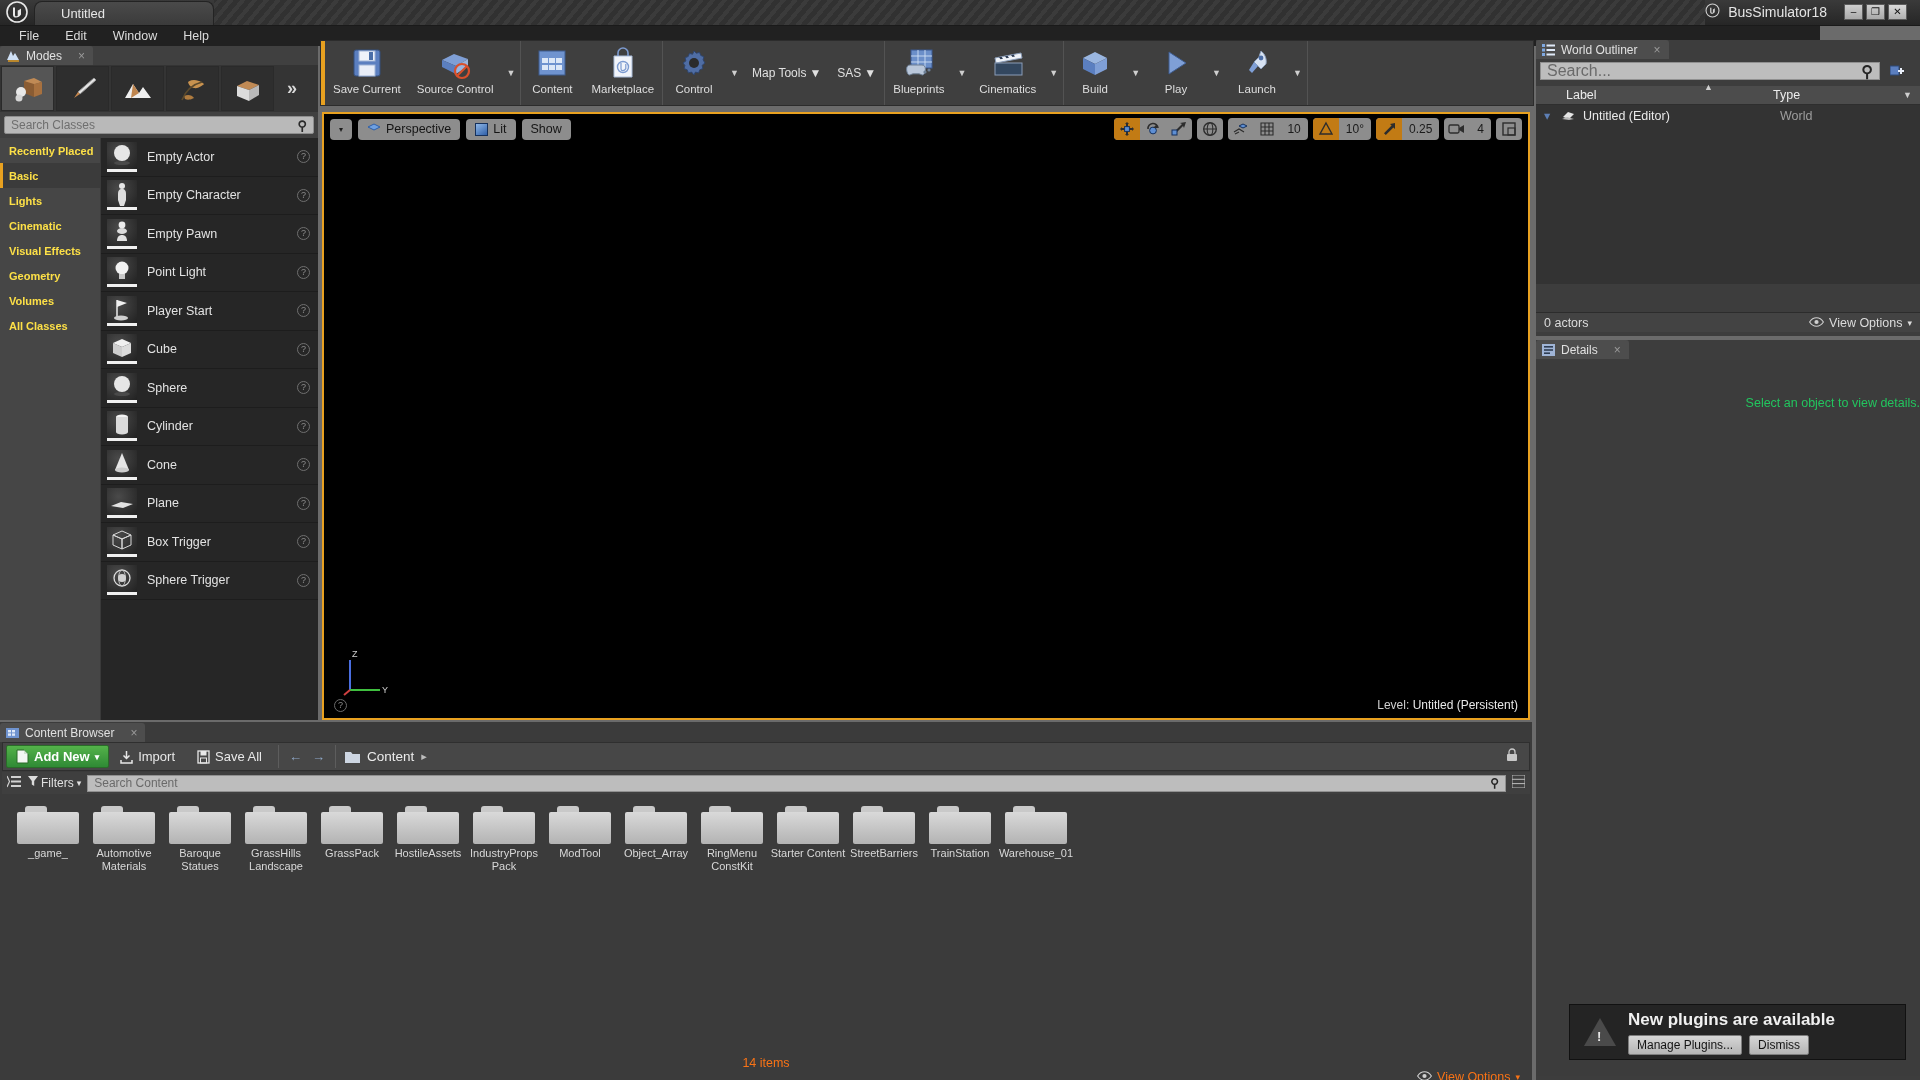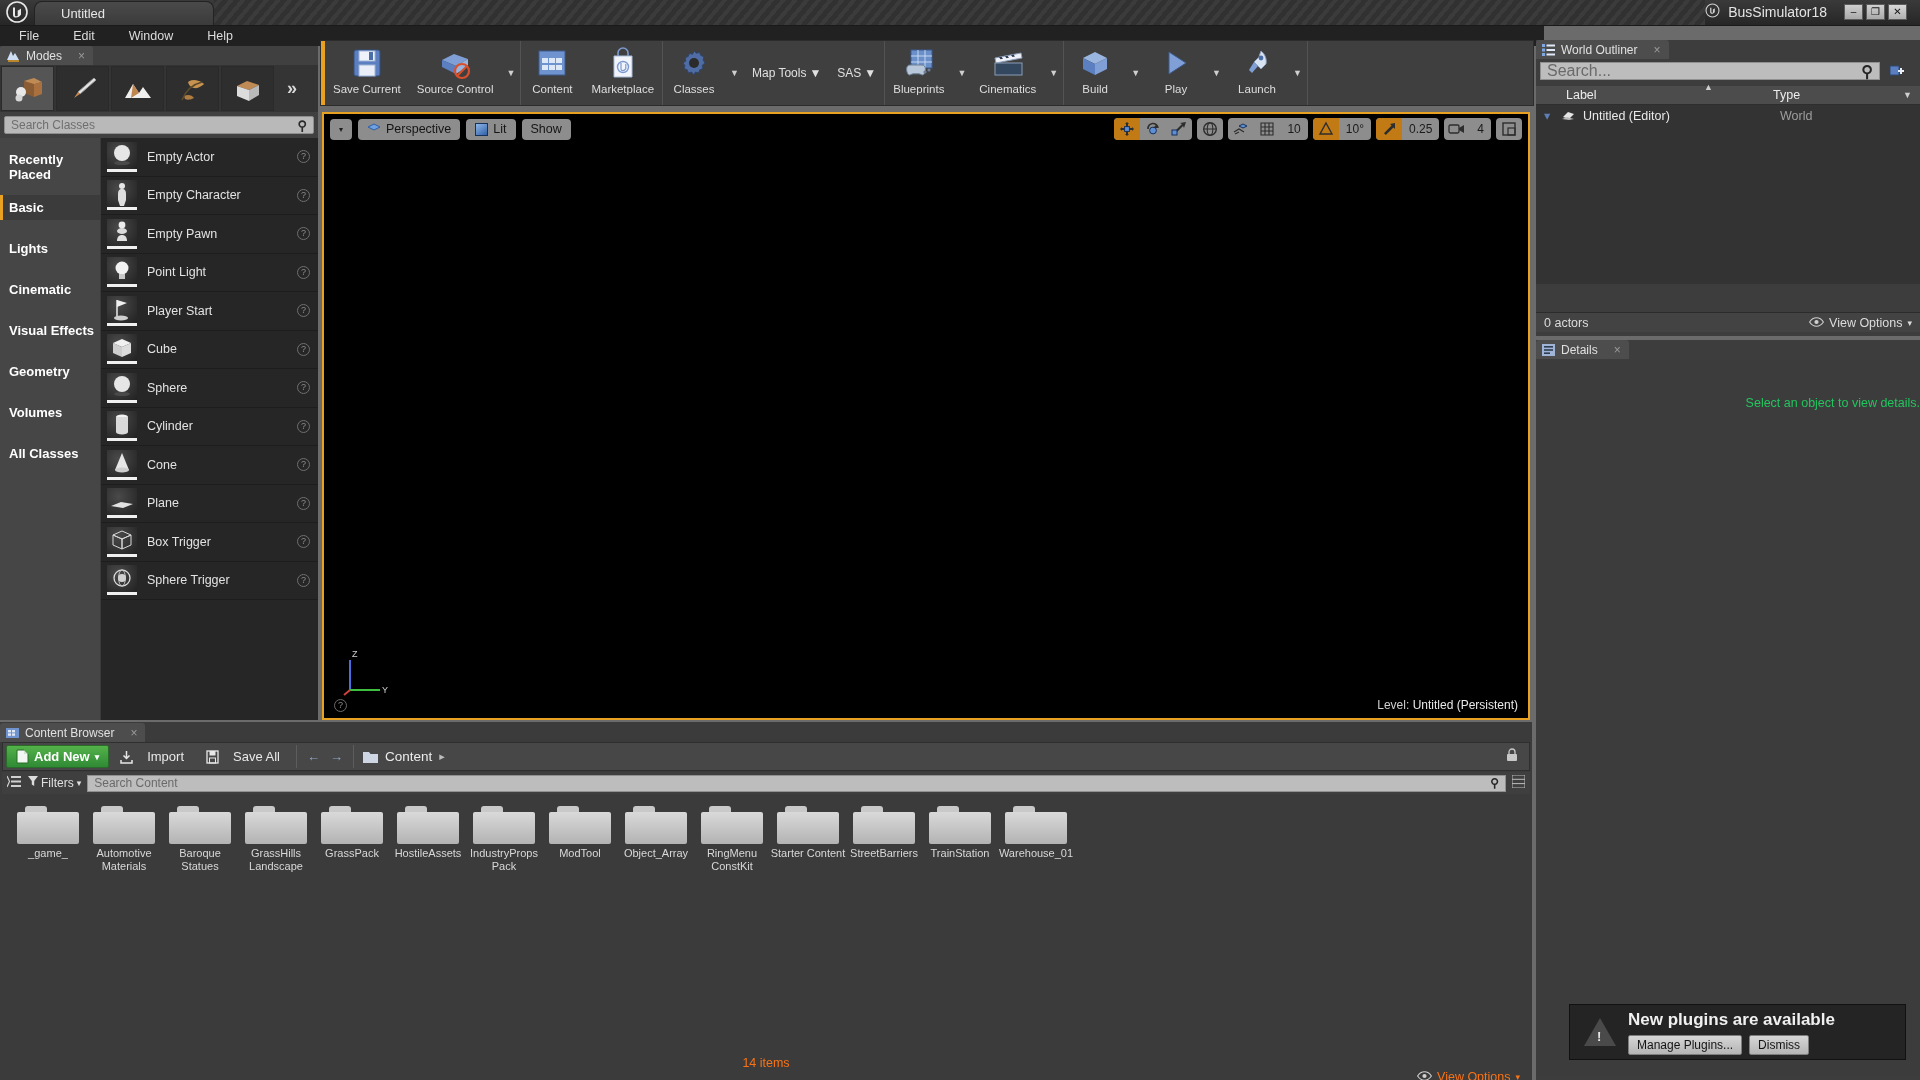--- a/index.html
+++ b/index.html
@@ -42,22 +42,22 @@
   .title-ue-small{ color:#cfcfcf; font-size:13px; font-family:"Liberation Serif",serif; padding-right:2px;}
   .winbtn{
     width:19px; height:16px; margin-left:3px; border:1px solid #5c5c5c;
     background:linear-gradient(180deg,#cfcfcf,#a9a9a9);
     color:#151515; font-size:10px; line-height:14px; text-align:center;
   }
   .winbtn.close{ background:linear-gradient(180deg,#d8d8d8,#b0b0b0); }
 
   
   .menubar{
-    position:absolute; left:0; top:26px; width:1544px; height:20px;
-    background:#212121; display:flex; align-items:center; padding-left:8px; gap:12px;
+    position:absolute; left:0; top:26px; width:1820px; height:20px;
+    background:#212121; display:flex; align-items:center; padding-left:8px; gap:4px;
   }
   .menubar .mi{ padding:2px 11px; color:#dcdcdc; font-size:12.5px; }
 
   
   .modes-panel{ position:absolute; left:0; top:46px; width:318px; height:674px; background:#404040; }
   .paneltab{
     height:19px; display:inline-flex; align-items:center; gap:6px;
     padding:0 8px 0 6px; background:#4d4d4d; color:#e0e0e0; font-size:12px;
     border-radius:3px 3px 0 0;
   }
@@ -75,21 +75,21 @@
   .mode-more{ width:34px; height:45px; display:flex; align-items:center; justify-content:center;
     color:#d8d8d8; font-size:18px; font-weight:bold; }
   .search-classes{
     position:absolute; left:4px; top:70px; width:310px; height:18px;
     background:#b9b9b9; border:1px solid #8e8e8e; border-radius:2px;
     display:flex; align-items:center; padding:0 6px; color:#6f6f6f; font-size:12px;
   }
   .search-classes .mag{ margin-left:auto; color:#2a2a2a; font-size:13px; font-weight:bold; }
   .cat-list{ position:absolute; left:0; top:92px; width:100px; height:582px; background:#464646; }
   .cat{ height:25px; display:flex; align-items:center; padding-left:9px;
-        font-size:13px; font-weight:bold; color:#ffffff;margin-top:16px; }
+        font-size:11px; font-weight:bold; color:#fde047; }
   .cat.active{ background:#3b3b3b; border-left:3px solid #e8a120; padding-left:6px; }
   .placelist{ position:absolute; left:100px; top:92px; width:218px; height:582px; background:#262626;
               border-left:1px solid #3a3a3a; overflow:hidden;}
   .place-item{ height:38.5px; display:flex; align-items:center; padding:0 8px 0 6px; gap:10px;
                border-bottom:1px solid #1d1d1d; }
   .place-thumb{ width:30px; height:30px; border-bottom:3px solid #f0f0f0;
                 background:radial-gradient(circle at 38% 32%,#4a4a4a,#212121);
                 display:flex;align-items:center;justify-content:center; }
   .place-label{ font-size:12.5px; color:#e2e2e2; }
   .place-help{ margin-left:auto; width:13px;height:13px;border-radius:50%;
@@ -145,21 +145,21 @@
   .cb-toolrow{
     position:absolute; left:2px; top:20px; width:1528px; height:29px;
     background:#474747; display:flex; align-items:center; gap:0; padding:0 3px;
     border:1px solid #2f2f2f;
   }
   .addnew{
     height:23px; background:linear-gradient(180deg,#54b24a,#2f8a35); color:#fff;
     display:flex;align-items:center;gap:5px;padding:0 9px;font-weight:bold;font-size:13px;
     border:1px solid #2a6b29; border-radius:2px;
   }
-  .cb-btn{ display:flex;align-items:center;gap:14px;padding:0 11px;height:23px;font-size:13px;color:#e8e8e8;}
+  .cb-btn{ display:flex;align-items:center;gap:5px;padding:0 11px;height:23px;font-size:13px;color:#e8e8e8;}
   .cb-sep{ width:1px;height:23px;background:#5d5d5d;margin:0 5px; }
   .crumb{ display:flex;align-items:center;gap:7px;padding-left:4px;font-size:13.5px;color:#ececec; }
   .cb-lock{ margin-left:auto; padding-right:8px; color:#c8c8c8; }
   .cb-filterrow{
     position:absolute; left:2px; top:50px; width:1528px; height:22px;
     background:#3f3f3f; display:flex; align-items:center; gap:6px; padding:0 5px;
   }
   .filters{ display:flex;align-items:center;gap:3px;font-size:12px;color:#e0e0e0; }
   .cb-search{
     flex:1; height:17px; background:#bdbdbd; border:1px solid #909090;
@@ -512,21 +512,21 @@
     </div>
 
     <div class="tb-group">
       <div class="tb-item">
         <span class="tb-icon">
           <svg width="32" height="32" viewBox="0 0 32 32">
               <path d="M16 4l2.4 2.2 3.2-.8 1.2 3.1 3.1 1.2-.8 3.2L27 16l-2.9 2.4.8 3.2-3.1 1.2-1.2 3.1-3.2-.8L16 28l-2.4-2.9-3.2.8-1.2-3.1-3.1-1.2.8-3.2L5 16l2.9-2.1-.8-3.2 3.1-1.2 1.2-3.1 3.2.8z" fill="#4f6da4" stroke="#2f456d"></path>
               <circle cx="16" cy="16" r="5" fill="#2b2b2b"></circle>
             </svg>
         </span>
-        <span class="tb-label">Classes</span>
+        <span class="tb-label">Control</span>
       </div>
       <div class="tb-arrow">▼</div>
       <div class="tb-textbtn">
         <span>Map Tools</span>
         <span>▼</span>
       </div>
       <div class="tb-textbtn">
         <span>SAS</span>
         <span>▼</span>
       </div>

